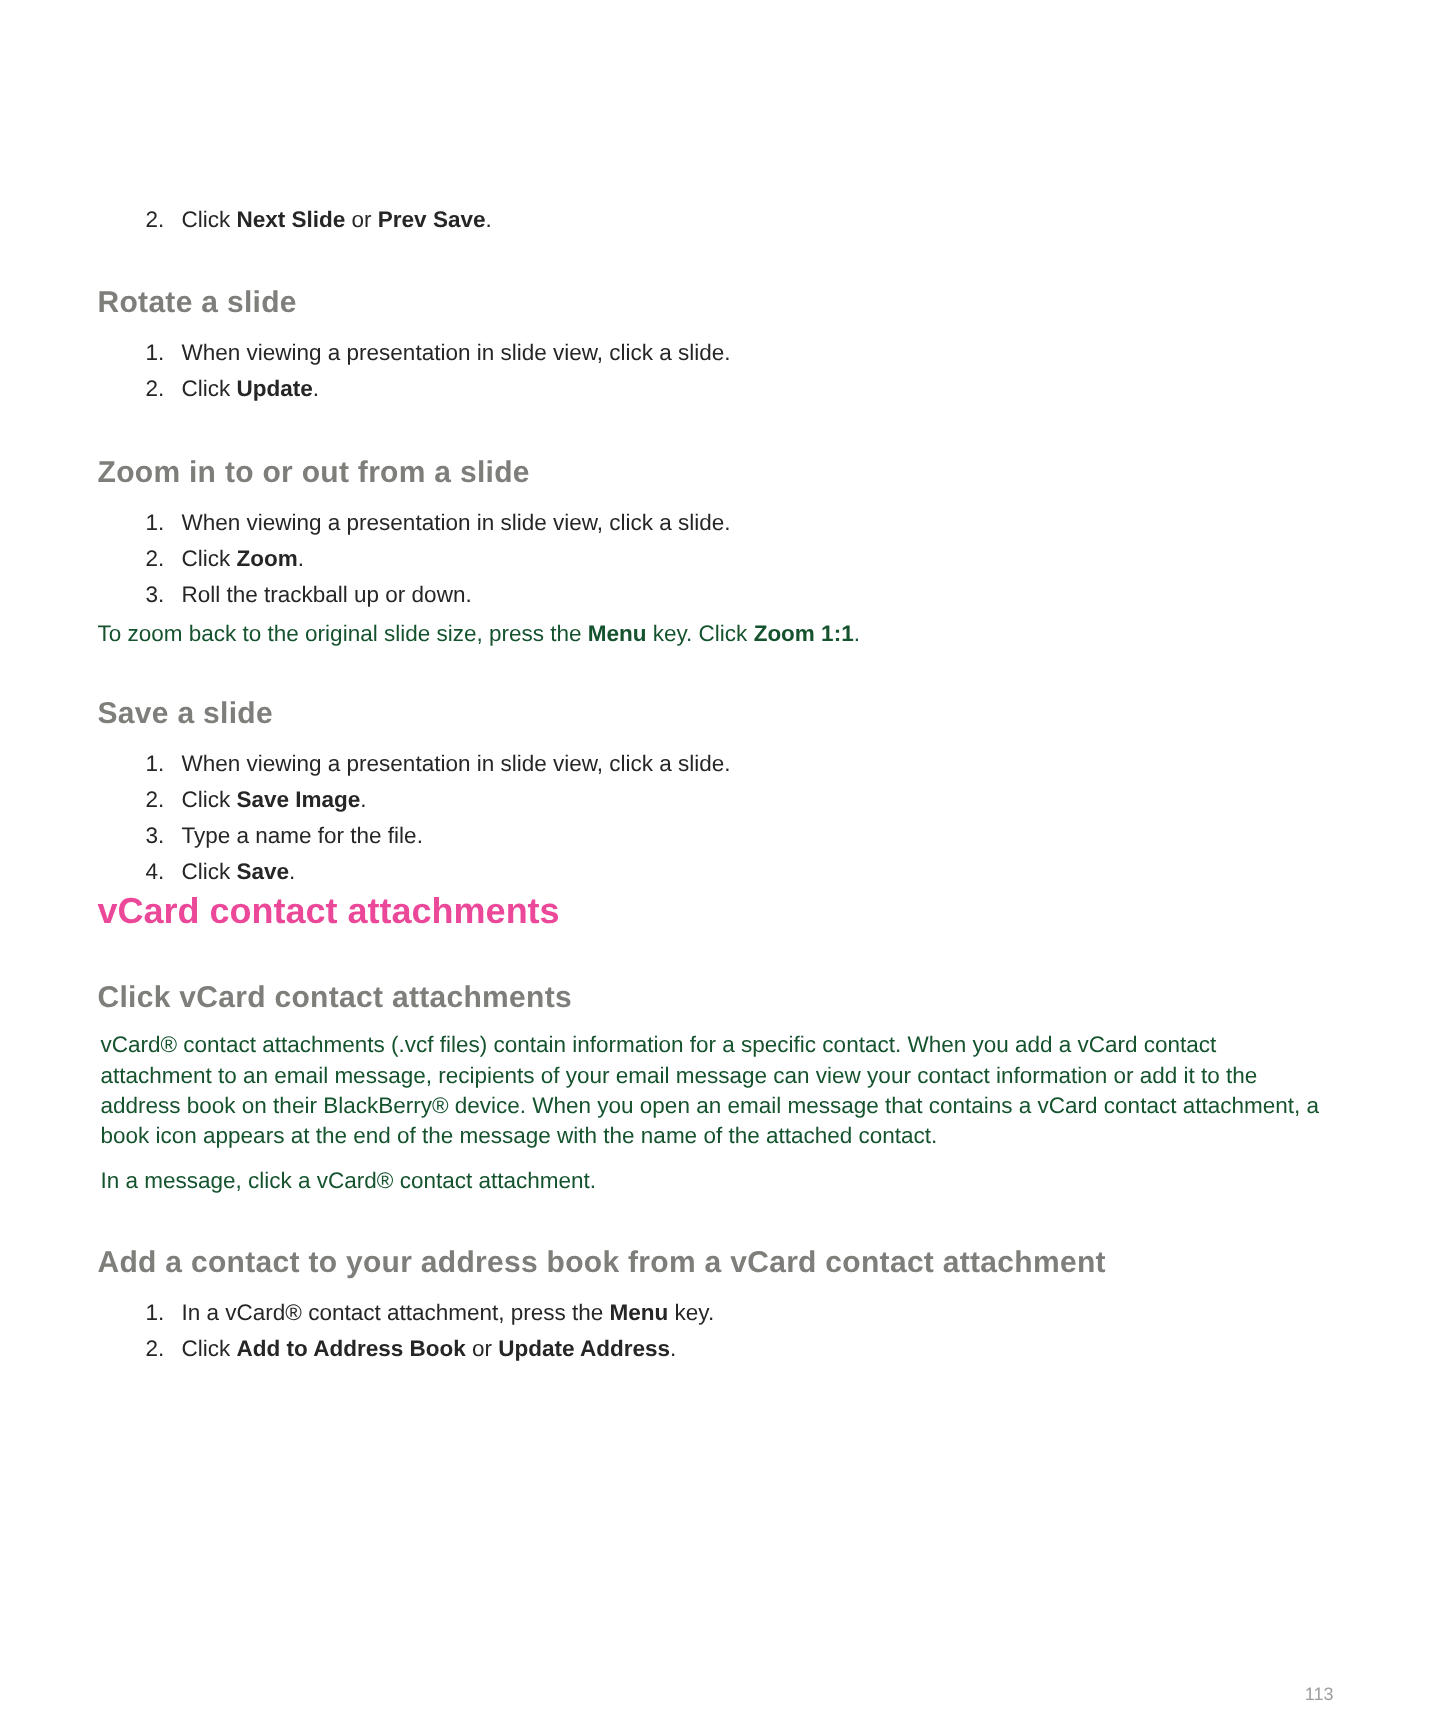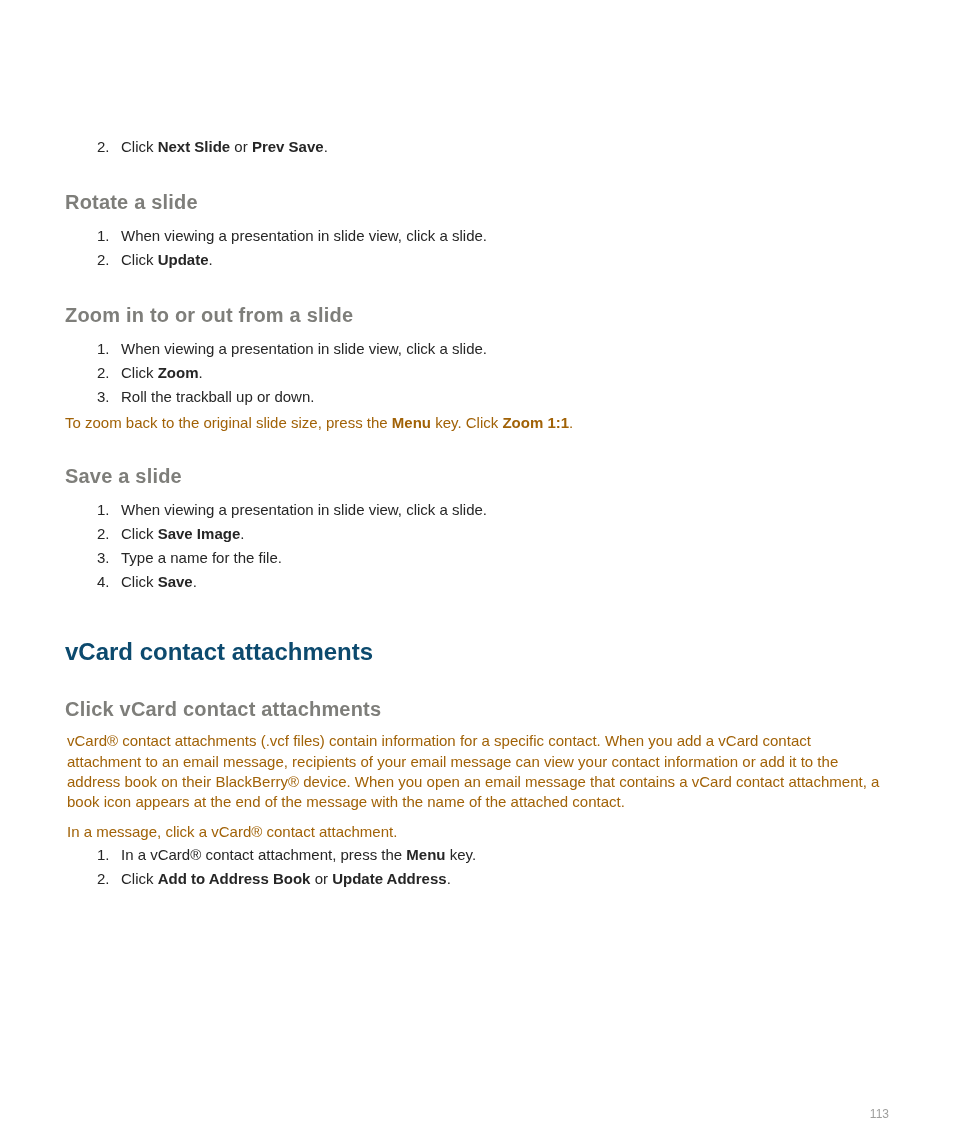--- a/index.html
+++ b/index.html
@@ -17,22 +17,21 @@
     font-size: 20px;
     font-weight: 700;
     color: #7e7e7a;
     margin-top: 32px;
     margin-bottom: 10px;
     letter-spacing: 0.2px;
   }
   .h1-blue {
     font-size: 24px;
     font-weight: 700;
-    color: #0c4a6e;
-    margin-top: 44px;
+    color: #ec4899;
     margin-bottom: 8px;
   }
   .ol {
     margin-left: 32px;
     list-style: none;
     counter-reset: olc;
   }
   .ol.continued { counter-reset: olc 1; }
   .ol li {
     counter-increment: olc;
@@ -46,28 +45,28 @@
     content: counter(olc) ".";
     position: absolute;
     left: 0;
     top: 0;
     font-size: 15px;
     color: #262626;
   }
   .body-text {
     font-size: 15px;
     line-height: 1.35;
-    color: #a16207;
+    color: #14532d;
     margin-top: 2px;
   }
   .indent-small { margin-left: 2px; }
   .bold { font-weight: 700; }
   .page-number {
     position: absolute;
-    bottom: 24px;
+    bottom: 9px;
     right: 65px;
     font-size: 12px;
     color: #9e9e9c;
   }
   .after-list {
     margin-top: 4px;
   }
   .para-block {
     margin-top: 10px;
   }
@@ -115,20 +114,21 @@
     </li>
   </ol>
 
   <h1 class="h1-blue">vCard contact attachments</h1>
 
   <h2 class="h2-gray">Click vCard contact attachments</h2>
   <p class="body-text para-block indent-small">vCard® contact attachments (.vcf files) contain information for a specific contact. When you add a vCard contact attachment to an email message, recipients of your email message can view your contact information or add it to the address book on their BlackBerry® device. When you open an email message that contains a vCard contact attachment, a book icon appears at the end of the message with the name of the attached contact.</p>
 
   <p class="body-text para-block indent-small">In a message, click a vCard® contact attachment.</p>
 
+  <h2 class="h2-gray">Add a contact to your address book from a vCard contact attachment</h2>
   <ol class="ol">
     <li>
       <span>In a vCard® contact attachment, press the </span><span class="bold">Menu</span><span> key.</span>
     </li>
     <li>
       <span>Click </span><span class="bold">Add to Address Book</span><span> or </span><span class="bold">Update Address</span><span>.</span>
     </li>
   </ol>
 
 </div>

